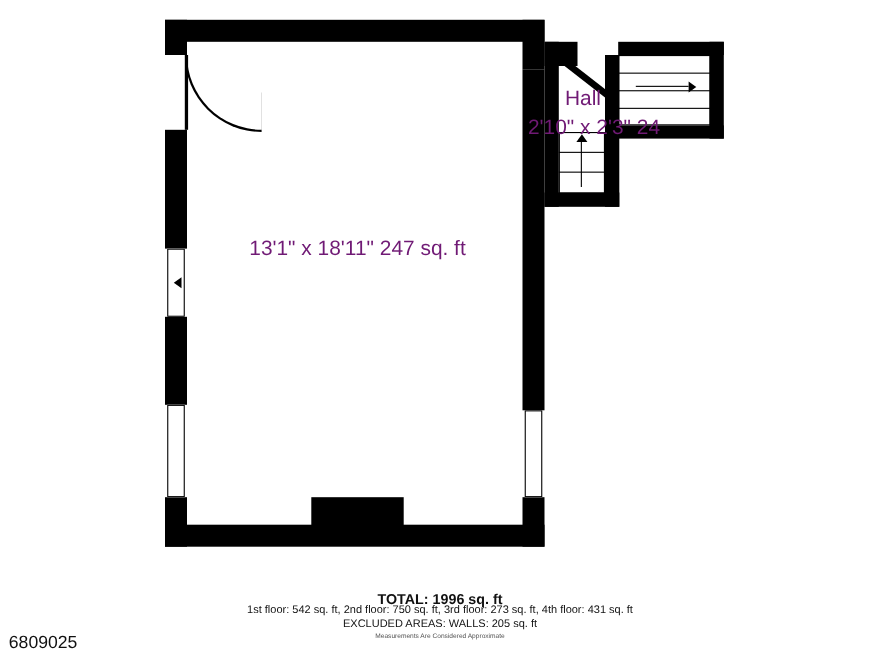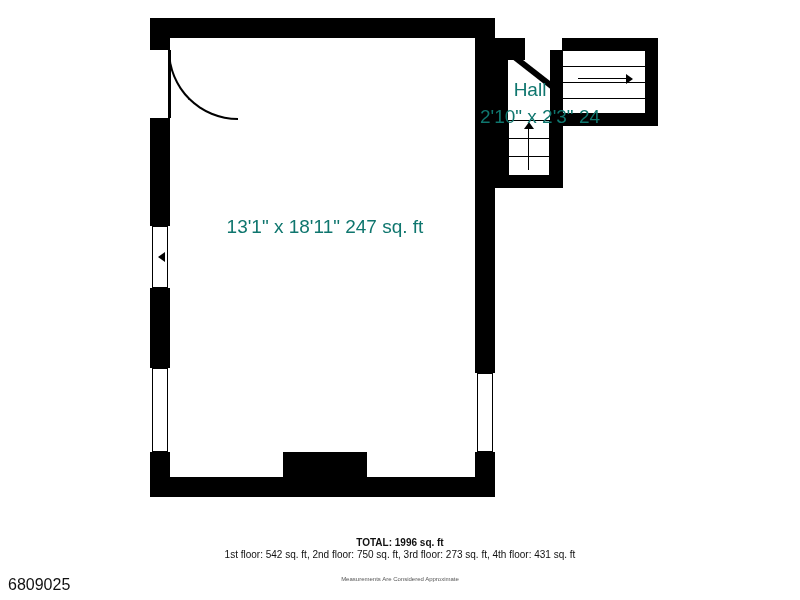--- a/index.html
+++ b/index.html
@@ -27,21 +27,21 @@
   
   .wall {
     position: absolute;
     background: #000000;
   }
 
   
   .room-label {
     position: absolute;
     text-align: center;
-    color: #0f766e;
+    color: #701a75;
     line-height: 1.25;
     white-space: nowrap;
   }
   .room-name {
     font-size: 19px;
   }
   .room-dims {
     font-size: 19px;
   }
   .hall-name {
@@ -53,21 +53,21 @@
 
   
   .footer {
     position: absolute;
     left: 0;
     width: 800px;
     text-align: center;
     color: #111111;
   }
   .footer-total {
-    font-size: 10px;
+    font-size: 13px;
     font-weight: bold;
   }
   .footer-breakdown {
     font-size: 10px;
   }
   .footer-excluded {
     font-size: 10px;
   }
   .footer-note {
     font-size: 6px;
@@ -217,17 +217,18 @@
 
   <div class="room-label" style="left:160px; top:215px; width:330px;">
     <div class="room-dims">13'1" x 18'11" 247 sq. ft</div>
   </div>
 
   <div class="room-label hall-name" style="left:470px; top:78px; width:120px;">Hall</div>
   <div class="room-label hall-dims" style="left:420px; top:105px; width:240px;">2'10" x 2'3" 24</div>
 
   <div class="footer footer-total" style="top:537px;">TOTAL: 1996 sq. ft</div>
   <div class="footer footer-breakdown" style="top:549px;">1st floor: 542 sq. ft, 2nd floor: 750 sq. ft, 3rd floor: 273 sq. ft, 4th floor: 431 sq. ft</div>
+  <div class="footer footer-excluded" style="top:562px;">EXCLUDED AREAS: WALLS: 205 sq. ft</div>
   <div class="footer footer-note" style="top:576px;">Measurements Are Considered Approximate</div>
 
   <div class="corner-id">6809025</div>
 
 </div>
 
 </body></html>

